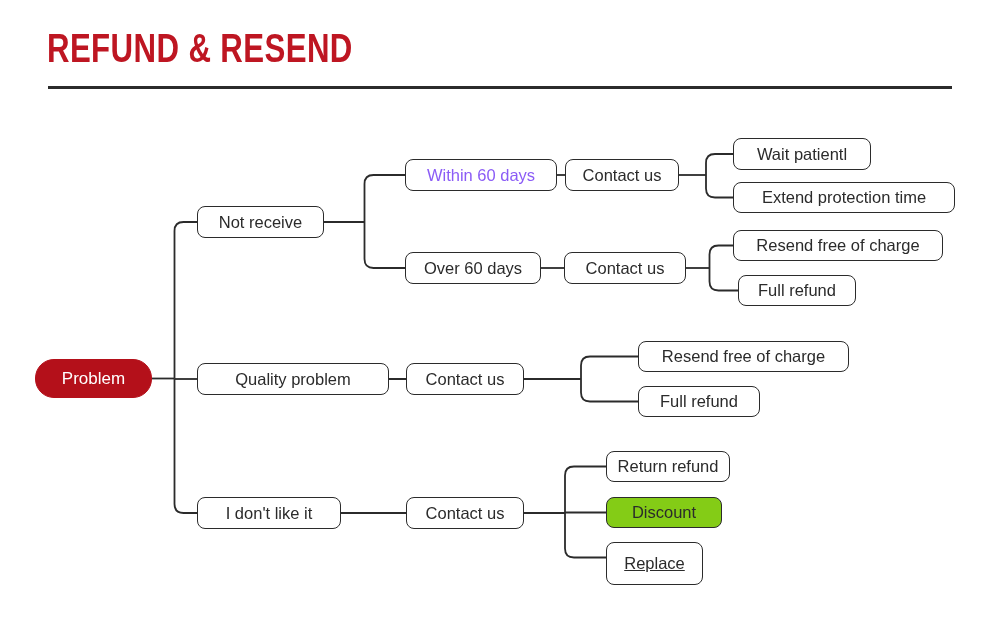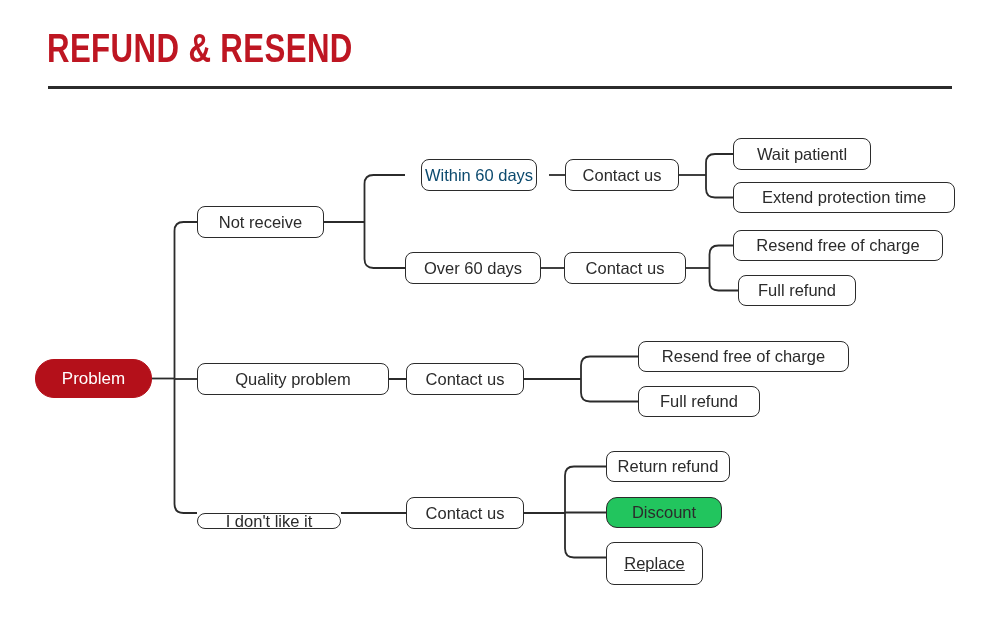--- a/index.html
+++ b/index.html
@@ -115,31 +115,31 @@
       <path d="M581 379 V392.5 Q581 401.5 590 401.5 H638" fill="none" stroke="#2B2B2B" stroke-width="1.8" stroke-linecap="butt" stroke-linejoin="round"></path>
       <path d="M341 513 H406" fill="none" stroke="#2B2B2B" stroke-width="1.8" stroke-linecap="butt" stroke-linejoin="round"></path>
       <path d="M524 513 H565" fill="none" stroke="#2B2B2B" stroke-width="1.8" stroke-linecap="butt" stroke-linejoin="round"></path>
       <path d="M565 513 V475.5 Q565 466.5 574 466.5 H606" fill="none" stroke="#2B2B2B" stroke-width="1.8" stroke-linecap="butt" stroke-linejoin="round"></path>
       <path d="M565 512.5 H606" fill="none" stroke="#2B2B2B" stroke-width="1.8" stroke-linecap="butt" stroke-linejoin="round"></path>
       <path d="M565 513 V548.5 Q565 557.5 574 557.5 H606" fill="none" stroke="#2B2B2B" stroke-width="1.8" stroke-linecap="butt" stroke-linejoin="round"></path>
     </svg>
   <div id="node-layer">
       <div class="node root" style="left: 35px; top: 359px; width: 117px; height: 39px; background: rgb(180, 16, 26); border-color: rgb(180, 16, 26); color: rgb(255, 255, 255);">Problem</div>
       <div class="node" style="left: 197px; top: 206px; width: 127px; height: 32px; background: rgb(255, 255, 255); border-color: rgb(43, 43, 43); color: rgb(43, 43, 43);">Not receive</div>
-      <div class="node" style="left: 421px; top: 159px; width: 116px; height: 32px; background: rgb(255, 255, 255); border-color: rgb(43, 43, 43); color: #0c4a6e;">Within 60 days</div>
+      <div class="node" style="left: 405px; top: 159px; width: 152px; height: 32px; background: rgb(255, 255, 255); border-color: rgb(43, 43, 43); color: #8b5cf6;">Within 60 days</div>
       <div class="node" style="left: 565px; top: 159px; width: 114px; height: 32px; background: rgb(255, 255, 255); border-color: rgb(43, 43, 43); color: rgb(43, 43, 43);">Contact us</div>
       <div class="node" style="left: 733px; top: 138px; width: 138px; height: 32px; background: rgb(255, 255, 255); border-color: rgb(43, 43, 43); color: rgb(43, 43, 43);">Wait patientl</div>
       <div class="node" style="left: 733px; top: 182px; width: 222px; height: 31px; background: rgb(255, 255, 255); border-color: rgb(43, 43, 43); color: rgb(43, 43, 43);">Extend protection time</div>
       <div class="node" style="left: 405px; top: 252px; width: 136px; height: 32px; background: rgb(255, 255, 255); border-color: rgb(43, 43, 43); color: rgb(43, 43, 43);">Over 60 days</div>
       <div class="node" style="left: 564px; top: 252px; width: 122px; height: 32px; background: rgb(255, 255, 255); border-color: rgb(43, 43, 43); color: rgb(43, 43, 43);">Contact us</div>
       <div class="node" style="left: 733px; top: 230px; width: 210px; height: 31px; background: rgb(255, 255, 255); border-color: rgb(43, 43, 43); color: rgb(43, 43, 43);">Resend free of charge</div>
       <div class="node" style="left: 738px; top: 275px; width: 118px; height: 31px; background: rgb(255, 255, 255); border-color: rgb(43, 43, 43); color: rgb(43, 43, 43);">Full refund</div>
       <div class="node" style="left: 197px; top: 363px; width: 192px; height: 32px; background: rgb(255, 255, 255); border-color: rgb(43, 43, 43); color: rgb(43, 43, 43);">Quality problem</div>
       <div class="node" style="left: 406px; top: 363px; width: 118px; height: 32px; background: rgb(255, 255, 255); border-color: rgb(43, 43, 43); color: rgb(43, 43, 43);">Contact us</div>
       <div class="node" style="left: 638px; top: 341px; width: 211px; height: 31px; background: rgb(255, 255, 255); border-color: rgb(43, 43, 43); color: rgb(43, 43, 43);">Resend free of charge</div>
       <div class="node" style="left: 638px; top: 386px; width: 122px; height: 31px; background: rgb(255, 255, 255); border-color: rgb(43, 43, 43); color: rgb(43, 43, 43);">Full refund</div>
-      <div class="node" style="left: 197px; top: 497px; width: 144px; height: 16px; background: rgb(255, 255, 255); border-color: rgb(43, 43, 43); color: rgb(43, 43, 43); margin-top: 16px;">I don't like it</div>
+      <div class="node" style="left: 197px; top: 497px; width: 144px; height: 32px; background: rgb(255, 255, 255); border-color: rgb(43, 43, 43); color: rgb(43, 43, 43);">I don't like it</div>
       <div class="node" style="left: 406px; top: 497px; width: 118px; height: 32px; background: rgb(255, 255, 255); border-color: rgb(43, 43, 43); color: rgb(43, 43, 43);">Contact us</div>
       <div class="node" style="left: 606px; top: 451px; width: 124px; height: 31px; background: rgb(255, 255, 255); border-color: rgb(43, 43, 43); color: rgb(43, 43, 43);">Return refund</div>
-      <div class="node" style="left: 606px; top: 497px; width: 116px; height: 31px; background: #22c55e; border-color: rgb(43, 43, 43); color: rgb(43, 43, 43); border-radius: 11px;">Discount</div>
+      <div class="node" style="left: 606px; top: 497px; width: 116px; height: 31px; background: #84cc16; border-color: rgb(43, 43, 43); color: rgb(43, 43, 43);">Discount</div>
       <div class="node" style="left: 606px; top: 542px; width: 97px; height: 43px; background: rgb(255, 255, 255); border-color: rgb(43, 43, 43); color: rgb(43, 43, 43); text-decoration: underline;">Replace</div>
     </div>
 </div>
 
 </body></html>

